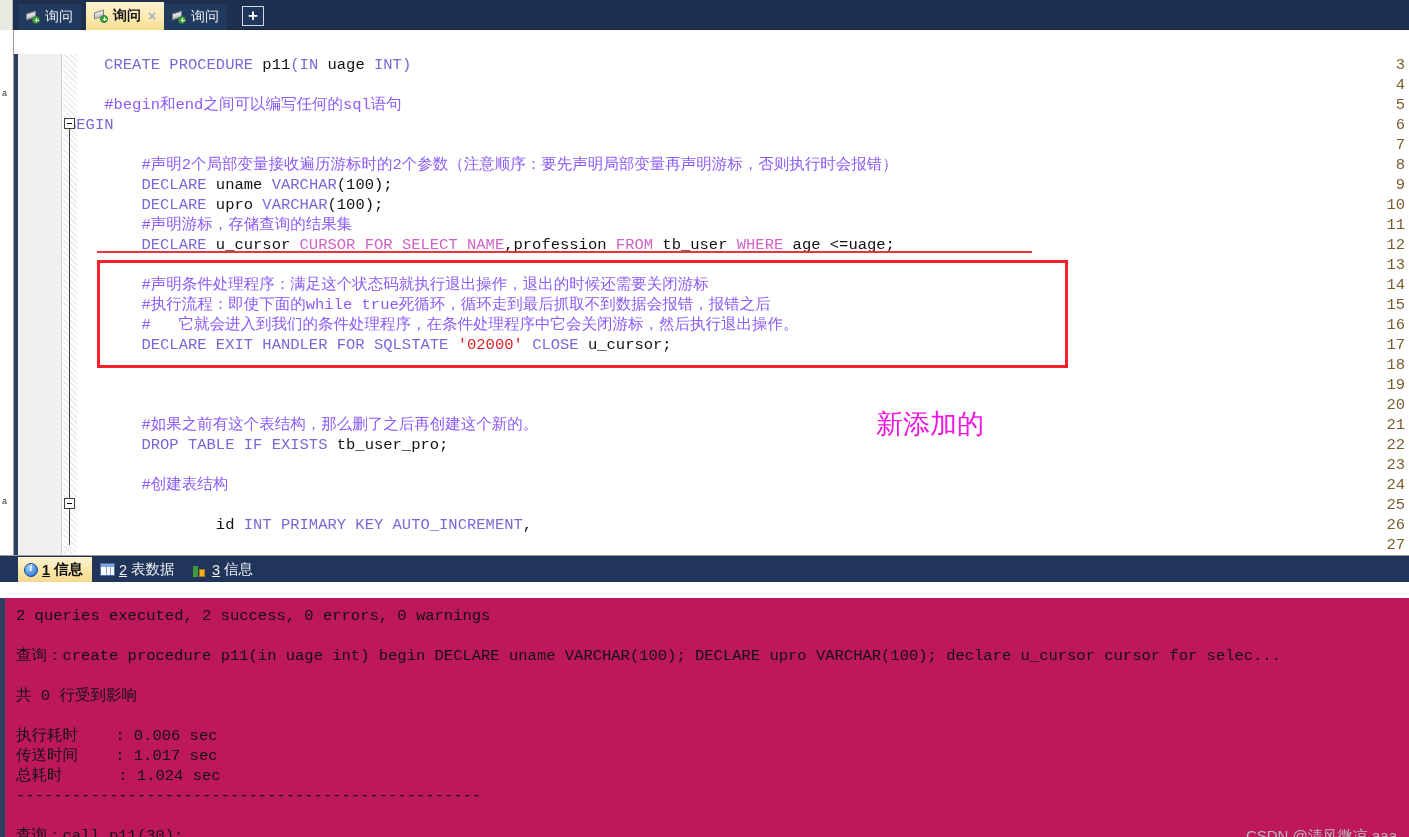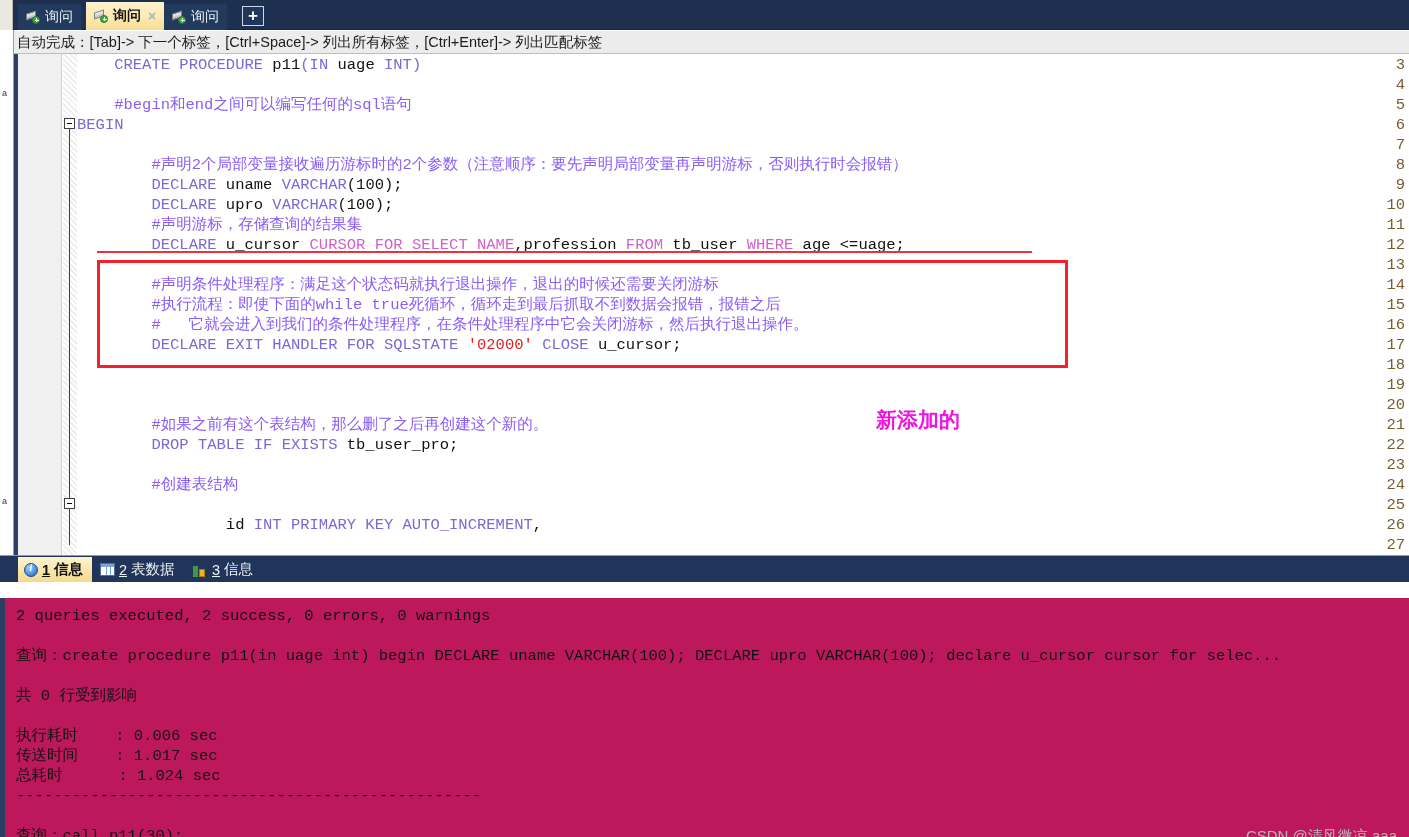--- a/index.html
+++ b/index.html
@@ -165,21 +165,21 @@
     width: 42px;
     text-align: right;
     font-family: "Liberation Mono", "DejaVu Sans Mono", monospace;
     font-size: 15.5px;
     color: #7a5c2e;
     line-height: 20px;
   }
 
   .codearea {
     position: absolute;
-    left: 63px; top: 0;
+    left: 53px; top: 0;
     width: 1332px; height: 570px;
   }
   .cline {
     position: absolute;
     left: 0;
     height: 20px;
     line-height: 20px;
     white-space: pre;
     font-family: "Liberation Mono", "DejaVu Sans Mono", monospace;
     font-size: 15.5px;
@@ -213,22 +213,22 @@
 
   
   .redbox {
     position: absolute;
     border: 3px solid #f5202a;
     pointer-events: none;
   }
   .magenta-note {
     position: absolute;
     color: #f014e1;
-    font-size: 21px;
-    font-weight: bold;
+    font-size: 27px;
+    font-weight: normal;
     font-family: "DejaVu Sans", sans-serif;
     white-space: nowrap;
   }
 
   
   .redunderline {
     position: absolute;
     height: 2px;
     background: #e8353a;
   }
@@ -366,21 +366,20 @@
           <span class="tab-icon">
             <i></i>
             <b></b>
           </span>
           <span>询问</span>
         </div>
       </div>
     <div class="tab-add" id="tab-add" style="left: 242px;">+</div>
   </div>
 
-  <div class="hintbar">自动完成：[Tab]-&gt; 下一个标签，[Ctrl+Space]-&gt; 列出所有标签，[Ctrl+Enter]-&gt; 列出匹配标签</div>
 
   <div class="leftstrip">
     <span class="mark" style="top:58px">a</span>
     <span class="mark" style="top:466px">a</span>
   </div>
 
   <div class="editor">
     <div class="gutter">
       <div class="gutter-accent"></div>
     </div>

